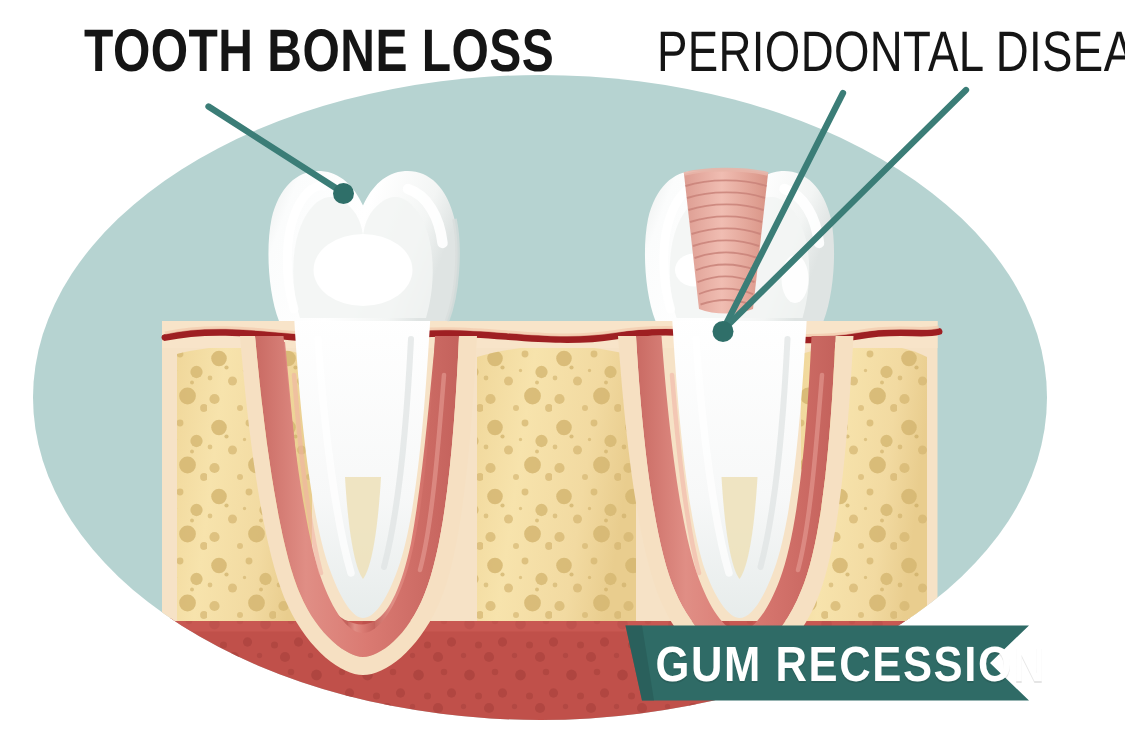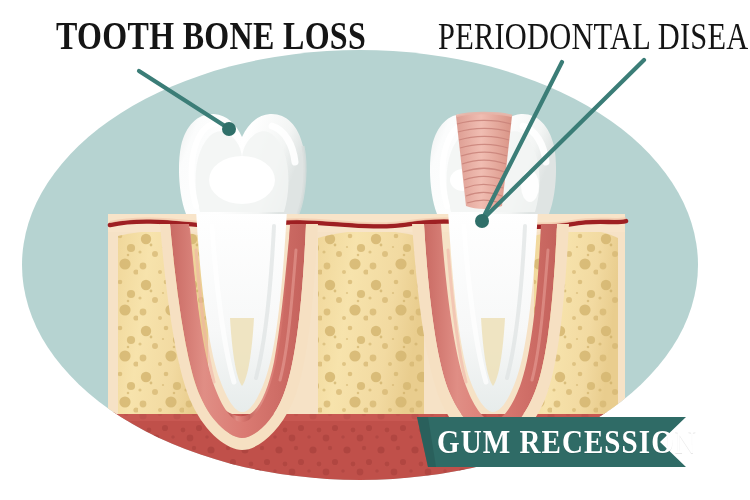--- a/index.html
+++ b/index.html
@@ -1,19 +1,19 @@
 <!DOCTYPE html>
 <html><head>
 <meta charset="utf-8">
 <title>Gum Recession Illustration</title>
 <style>
   html,body{margin:0;padding:0;background:#ffffff;}
   body{width:750px;height:500px;overflow:hidden;
        font-family:"Liberation Sans", sans-serif;}
-  #stage{position:relative;width:750px;height:500px;background:#ffffff;font-family:Liberation Serif, serif;}
+  #stage{position:relative;width:750px;height:500px;background:#ffffff;}
   #art{position:absolute;left:0;top:0;width:750px;height:500px;}
   .label{position:absolute;white-space:nowrap;color:#151515;}
   #label-tooth-bone-loss{
       left:56px; top:12px;
       font-size:40px; font-weight:bold; letter-spacing:0.4px;
       transform:scaleX(0.80); transform-origin:left top;
   }
   #label-periodontal-disease{
       left:438px; top:14px;
       font-size:38px; font-weight:normal; letter-spacing:0.3px;

